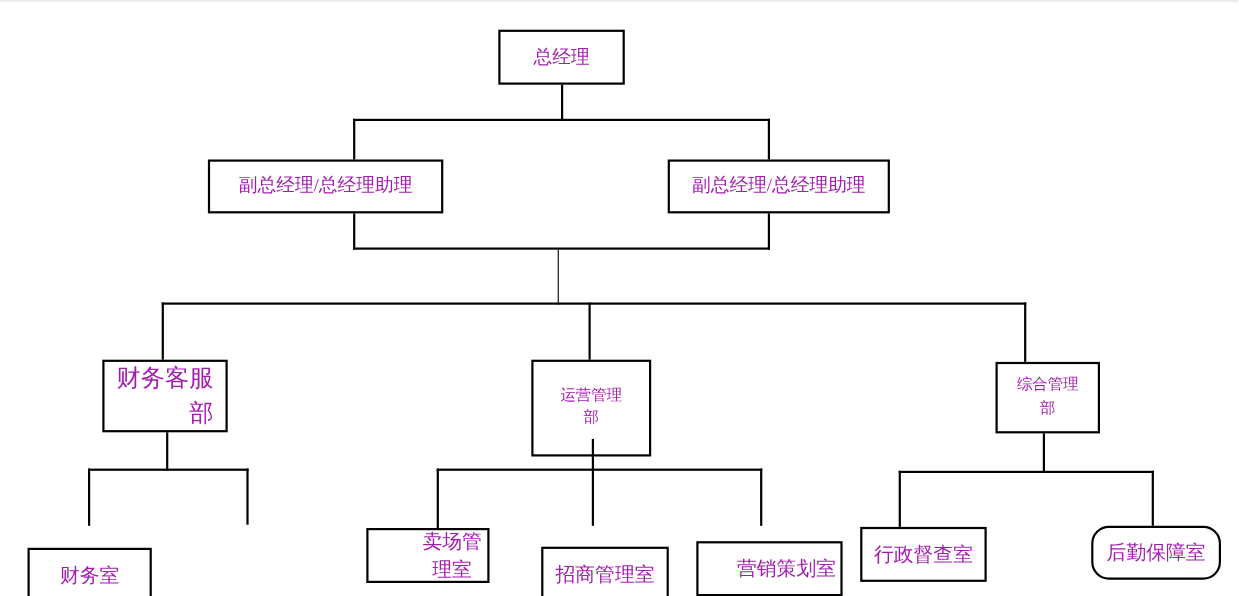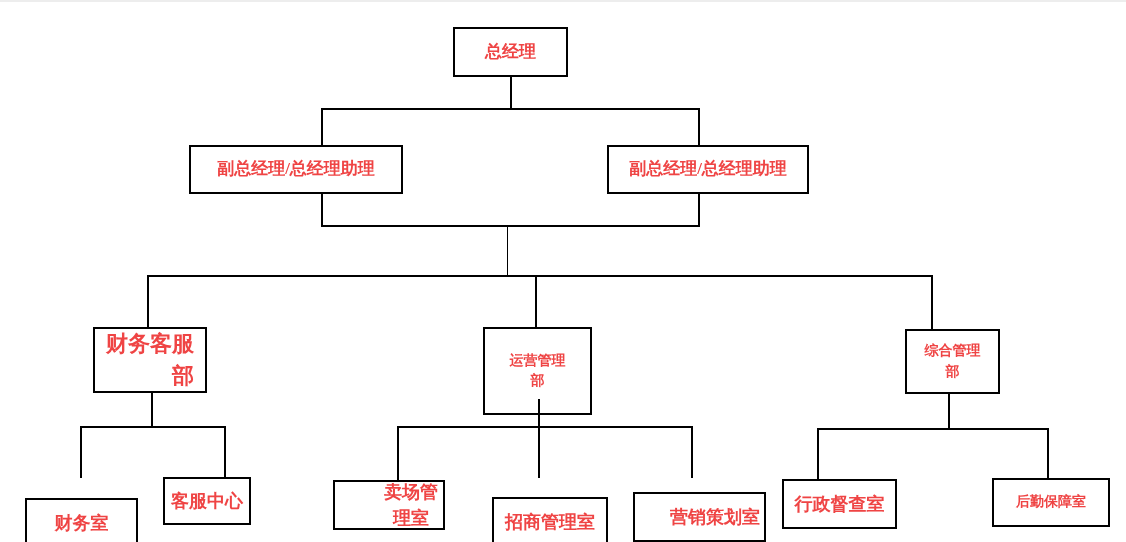--- a/index.html
+++ b/index.html
@@ -14,22 +14,22 @@
     background: #ffffff;
     border-top: 2px solid #ededed;
     font-family: "Liberation Serif", "DejaVu Serif", serif;
     overflow: hidden;
   }
   .node {
     position: absolute;
     box-sizing: border-box;
     border: 2px solid #000000;
     background: #ffffff;
-    color: #ef4444;
-    font-weight: bold;
+    color: #a21caf;
+    font-weight: normal;
     display: flex;
     align-items: center;
     justify-content: center;
     text-align: center;
     white-space: pre-line;
     line-height: 1.45;
   }
   .line {
     position: absolute;
     background: #000000;
@@ -45,21 +45,21 @@
   .n-dept-ops { left: 483px; top: 325px; width: 109px; height: 88px; font-size: 14px; }
   .n-dept-gen { left: 905px; top: 327px; width: 95px;  height: 65px; font-size: 14px; }
   
   .n-off-fin   { left: 25px;   top: 476px; width: 113px; height: 50px; font-size: 18px; margin-top: 20px; }
   .n-off-cs    { left: 163px;  top: 475px; width: 88px;  height: 48px; font-size: 18px; }
   .n-off-store { left: 333px;  top: 478px; width: 112px; height: 50px; font-size: 18px; padding-left: 44px; }
   .n-off-inv   { left: 492px;  top: 495px; width: 116px; height: 50px; font-size: 18px; }
   .n-off-mkt   { left: 633px;  top: 478px; width: 133px; height: 50px; font-size: 18px;
                  justify-content: flex-end; padding-right: 4px; margin-top: 12px; }
   .n-off-adm   { left: 782px;  top: 477px; width: 115px; height: 50px; font-size: 18px; }
-  .n-off-log   { left: 992px;  top: 476px; width: 118px; height: 49px; font-size: 14px; }
+  .n-off-log   { left: 992px;  top: 476px; width: 118px; height: 49px; font-size: 18px; border-radius: 16px; }
 
   
   .l-gm-stem   { left: 510px; top: 75px;  width: 2px;   height: 33px; }
   .l-h1        { left: 321px; top: 106px; width: 379px; height: 2px; }
   .l-d1-l      { left: 321px; top: 106px; width: 2px;   height: 37px; }
   .l-d1-r      { left: 698px; top: 106px; width: 2px;   height: 37px; }
   
   .l-s2-l      { left: 321px; top: 192px; width: 2px;   height: 33px; }
   .l-s2-r      { left: 698px; top: 192px; width: 2px;   height: 33px; }
   .l-h2        { left: 321px; top: 223px; width: 379px; height: 2px; }
@@ -95,21 +95,20 @@
   <div class="node n-dep-r">副总经理/总经理助理</div>
 
   <div class="node n-dept-fin">财务客服
 部</div>
   <div class="node n-dept-ops">运营管理
 部</div>
   <div class="node n-dept-gen">综合管理
 部</div>
 
   <div class="node n-off-fin">财务室</div>
-  <div class="node n-off-cs">客服中心</div>
   <div class="node n-off-store">卖场管理室</div>
   <div class="node n-off-inv">招商管理室</div>
   <div class="node n-off-mkt">营销策划室</div>
   <div class="node n-off-adm">行政督查室</div>
   <div class="node n-off-log">后勤保障室</div>
 
   <div class="line l-gm-stem"></div>
   <div class="line l-h1"></div>
   <div class="line l-d1-l"></div>
   <div class="line l-d1-r"></div>

